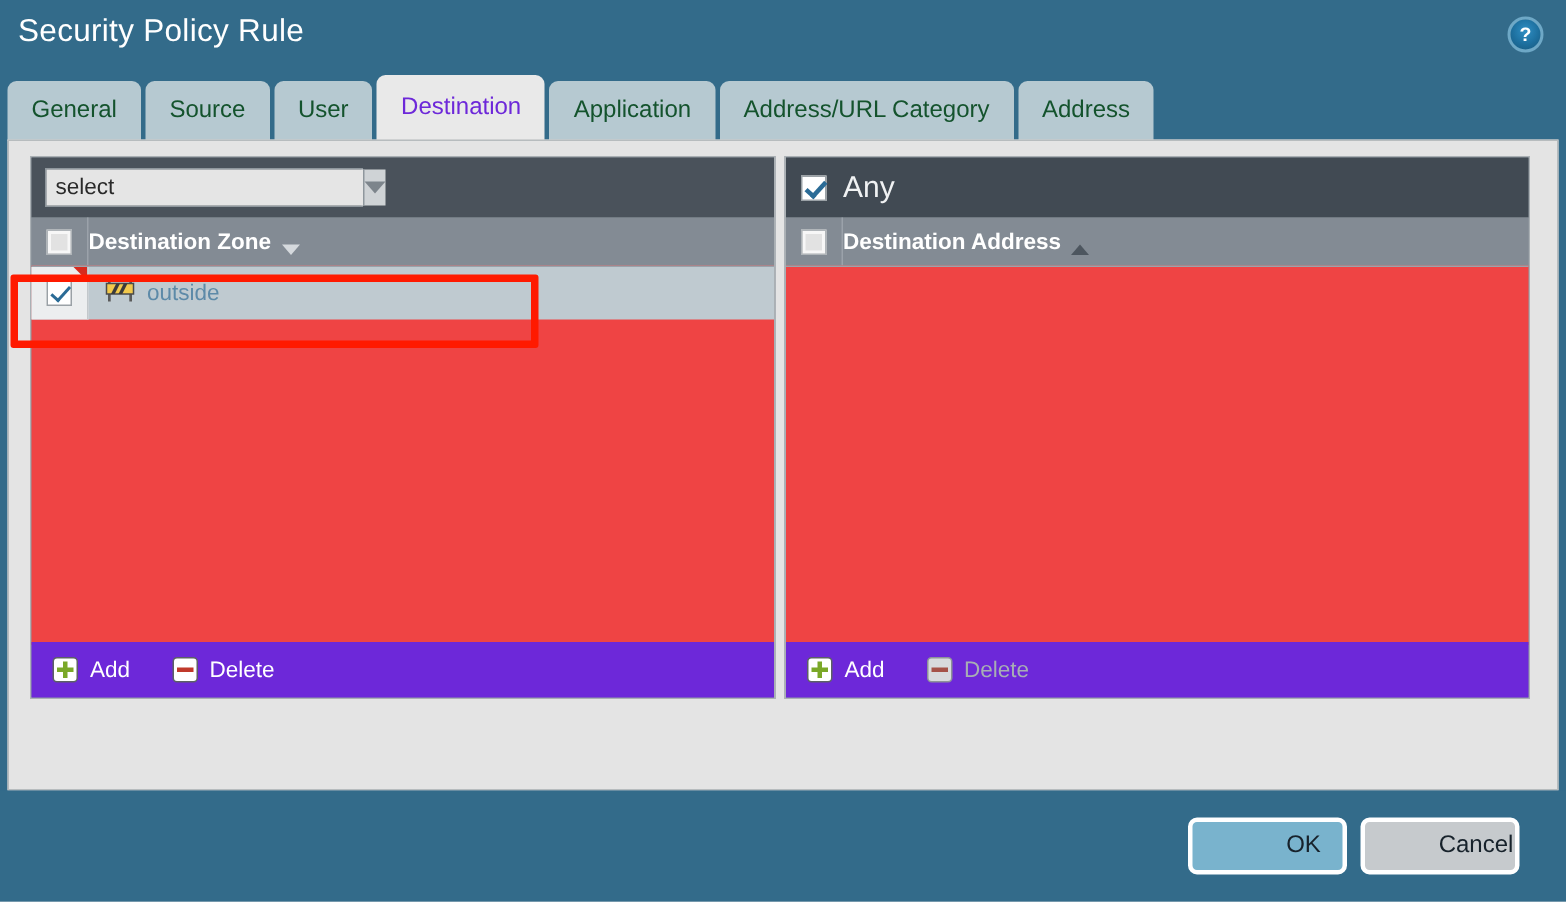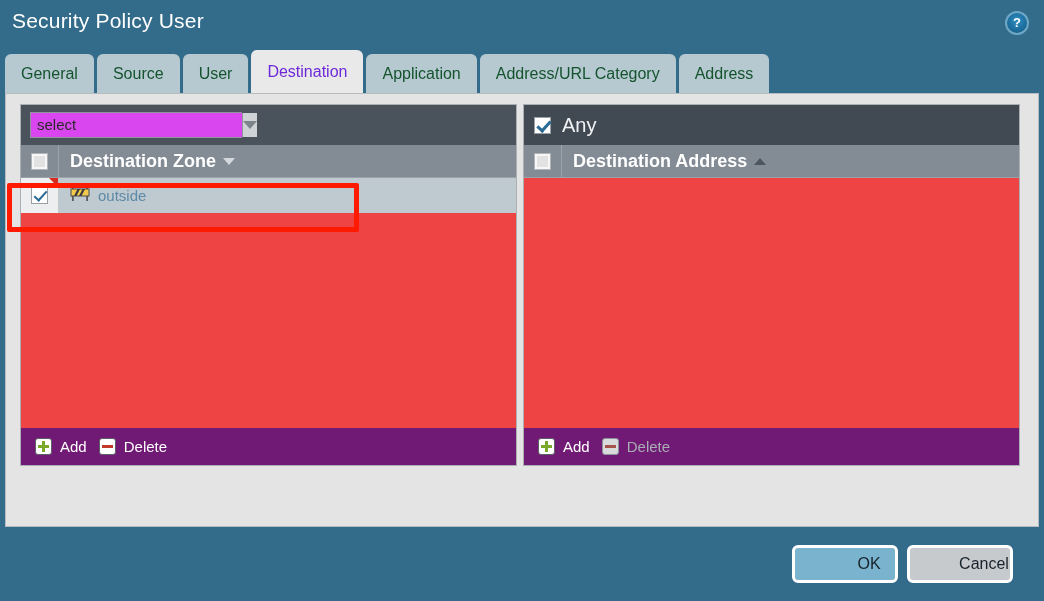--- a/index.html
+++ b/index.html
@@ -63,21 +63,21 @@
   .select-bar {
     position: absolute; left: 0; top: 0; width: 100%; height: 40px;
     background: #4a525b;
   }
   .select-box {
     position: absolute; left: 9px; top: 7px;
     width: 212px; height: 26px;
     display: flex; border: 1px solid #8f979d;
   }
   .select-input {
-    flex: 1; background: #d946ef; color: #2a2a2a;
+    flex: 1; background: #e5e5e5; color: #2a2a2a;
     font-size: 15px; padding: 0 6px; line-height: 24px;
     font-family: "Liberation Sans", sans-serif;
     border: none; outline: none;
   }
   .select-arrow {
     width: 26px; background: #cfd3d6;
     border-left: 1px solid #8f979d;
     display: flex; align-items: center; justify-content: center;
     cursor: pointer;
   }
@@ -110,22 +110,22 @@
   }
   .col-head-cb-cell {
     width: 38px; height: 100%; display: flex; align-items: center; justify-content: center;
     border-right: 1px solid #9ba2aa;
   }
   .cb-gray {
     width: 17px; height: 17px; background: #e2e2e2;
     border: 1px solid #b0b5b9; box-shadow: inset 0 0 0 2px #f7f7f7; cursor: pointer;
   }
   .col-head-title {
-    color: #ffffff; font-size: 18px; font-weight: bold; margin-left: 11px;
-    display: flex; align-items: center; gap: 7px;
+    color: #ffffff; font-size: 15px; font-weight: bold; 
+    display: flex; align-items: flex-end; gap: 7px;
   }
   .sort-down {
     width: 0; height: 0;
     border-left: 6px solid transparent; border-right: 6px solid transparent;
     border-top: 7px solid #d5d9dd;
   }
   .sort-up {
     width: 0; height: 0;
     border-left: 6px solid transparent; border-right: 6px solid transparent;
     border-bottom: 7px solid #4d565f;
@@ -158,21 +158,21 @@
     border-width: 0 2px 2px 0; transform: rotate(42deg);
   }
   .zone-icon { margin-left: 11px; flex: none; }
   .row-label {
     margin-left: 8px; font-size: 15px; color: #5d8aa8;
   }
 
   
   .panel-toolbar {
     position: absolute; left: 0; bottom: 0; width: 100%; height: 37px;
-    background: #701a75; display: flex; align-items: center; padding-left: 14px; gap: 12px;
+    background: #6d28d9; display: flex; align-items: center; padding-left: 14px; gap: 28px;
   }
   .tb-btn { display: flex; align-items: center; gap: 8px; cursor: pointer; }
   .tb-btn.disabled { cursor: default; }
   .tb-label { color: #ffffff; font-size: 15px; }
   .tb-btn.disabled .tb-label { color: #a8aeb4; }
   .ico-sq {
     width: 17px; height: 17px; border-radius: 3px;
     background: #ffffff; border: 1px solid #5c6065;
     display: flex; align-items: center; justify-content: center;
     position: relative;
@@ -216,21 +216,21 @@
     display: flex; align-items: center; justify-content: center;
     font-size: 16px; color: #17222b; cursor: pointer; padding-left: 48px;
   }
   .btn-ok     { right: 146px; background: #79b3cd; }
   .btn-cancel { right: 31px;  background: #c6cacd; }
 </style>
 </head>
 <body>
 
 <div class="dlg-header">
-  <div class="dlg-title">Security Policy User</div>
+  <div class="dlg-title">Security Policy Rule</div>
   <div class="help-icon">?</div>
 </div>
 
 <div class="tabs">
   <div class="tab">General</div>
   <div class="tab">Source</div>
   <div class="tab">User</div>
   <div class="tab active">Destination</div>
   <div class="tab">Application</div>
   <div class="tab">Address/URL Category</div>

